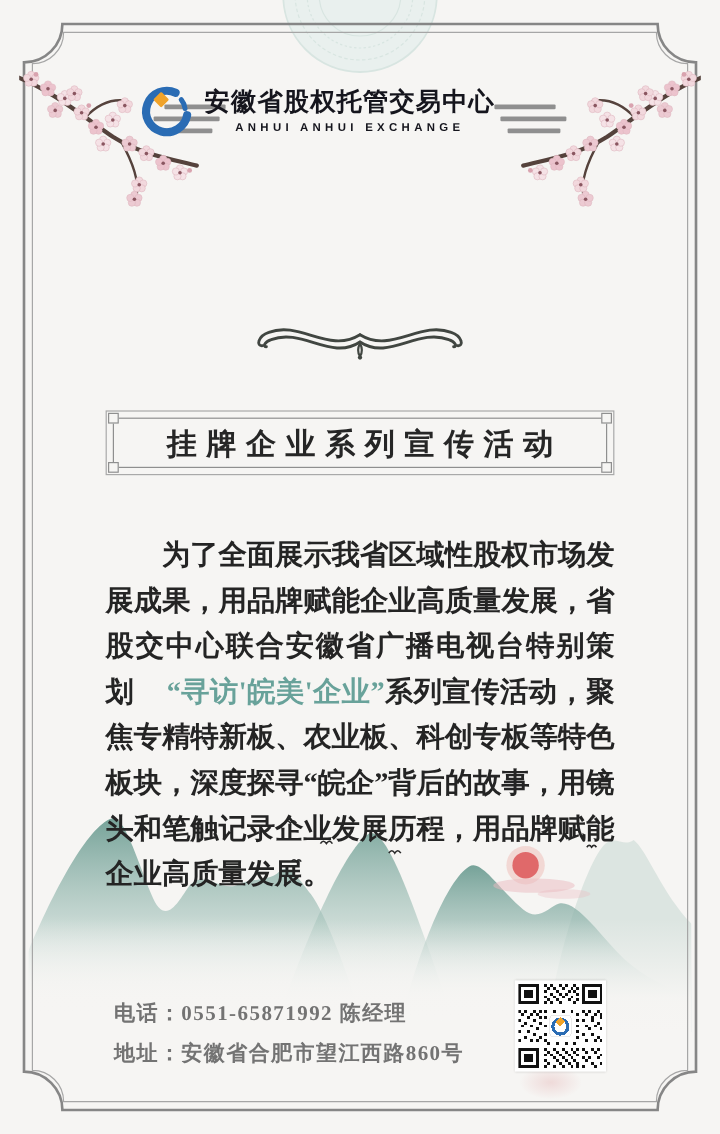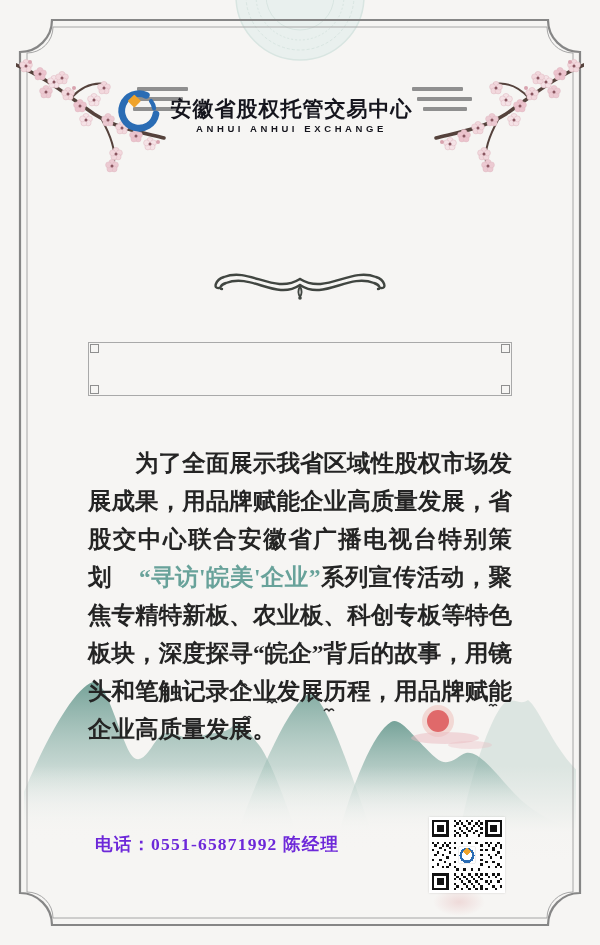--- a/index.html
+++ b/index.html
@@ -10,21 +10,21 @@
   }
   .poster{position:relative;width:600px;height:945px;background:#f6f5f3;overflow:hidden;}
 
   
   .mandala{position:absolute;left:234px;top:0;width:132px;height:70px;z-index:1;}
 
   
   .frame{position:absolute;left:0;top:0;z-index:4;pointer-events:none;}
 
   
-  .header{position:absolute;left:0;top:88px;width:528px;display:flex;justify-content:center;align-items:flex-end;gap:9px;z-index:6;}
+  .header{position:absolute;left:0;top:70px;width:528px;display:flex;justify-content:center;align-items:center;gap:9px;z-index:6;}
   .logo-text{display:flex;flex-direction:column;align-items:center;}
   .logo-cn{font-family:"Liberation Sans","DejaVu Sans",sans-serif;font-weight:bold;font-size:21px;letter-spacing:1px;color:#15151d;line-height:1.1;}
   .logo-en{font-family:"Liberation Sans","DejaVu Sans",sans-serif;font-weight:bold;font-size:9.5px;letter-spacing:3.6px;color:#15151d;margin-top:3px;}
 
   
   .blossom{position:absolute;top:58px;z-index:5;}
   .blossom.left{left:16px;}
   .blossom.right{right:16px;transform:scaleX(-1);}
   .bars{position:absolute;top:87px;width:60px;z-index:5;}
   .bars.left{left:128px;}
@@ -56,21 +56,21 @@
     font-size:23.5px;line-height:38px;font-weight:bold;color:#242424;
     text-align:justify;text-indent:2em;}
   .para .hl{font-weight:bold;}
 
   
   .mountains{position:absolute;left:24px;top:648px;width:552px;height:212px;overflow:hidden;z-index:2;}
   .mountains svg{margin-left:-24px;display:block;}
 
   
   .contact-line{position:absolute;left:95px;z-index:6;font-size:17.5px;
-    letter-spacing:1.2px;color:#6d28d9;font-weight:600;}
+    letter-spacing:1.2px;color:#737373;font-weight:600;}
   .phone-line{top:832px;}
   .addr-line{top:865px;}
 
   
   .pink-blob{position:absolute;left:433px;top:888px;width:52px;height:28px;border-radius:50%;
     background:radial-gradient(closest-side,#e7bfbf,rgba(231,191,191,0));opacity:.5;z-index:3;}
   .qr{position:absolute;left:429px;top:817px;width:76px;height:76px;background:#fff;
     box-sizing:border-box;padding:3px;z-index:6;box-shadow:0 0 2px rgba(0,0,0,.15);}
 </style>
 </head>
@@ -222,29 +222,33 @@
     <g id="dvl" fill="none" stroke="#414641" stroke-width="2.4" stroke-linecap="round">
       <path d="M100,17 C74,33 50,5 24,15 C15,18 13,27 19,26"></path>
       <path d="M100,23 C76,39 52,11 26,21 C20,23 19,27 22,27"></path>
     </g>
     <use href="#dvl" transform="matrix(-1,0,0,1,200,0)"></use>
     <path d="M100,24 C98,28 98,32 100,35 M100,24 C102,28 102,32 100,35" fill="none" stroke="#414641" stroke-width="1.8" stroke-linecap="round"></path>
     <circle cx="100" cy="36" r="1.8" fill="#414641"></circle>
   </svg>
 
   <div class="banner-box">
+    <div class="banner-inner">
+      <span class="banner-text">挂牌企业系列宣传活动</span>
+    </div>
     <div class="corner-sq tl"></div>
     <div class="corner-sq tr"></div>
     <div class="corner-sq bl"></div>
     <div class="corner-sq br"></div>
   </div>
 
   <p class="para"><span>为了全面展示我省区域性股权市场发展成果，用品牌赋能企业高质量发展，省股交中心联合安徽省广播电视台特别策划</span><span class="hl" style="color:#68a29a;margin-left:27px;">“寻访'皖美'企业”</span><span>系列宣传活动，聚焦专精特新板、农业板、科创专板等特色板块，深度探寻“皖企”背后的故事，用镜头和笔触记录企业发展历程，用品牌赋能企业高质量发展。</span></p>
 
   <div class="contact-line phone-line"><span>电话：</span><span>0551-65871992 陈经理</span></div>
+  <div class="contact-line addr-line"><span>地址：</span><span>安徽省合肥市望江西路860号</span></div>
 
   <div class="pink-blob"></div>
 
   <div class="qr">
     <svg width="70" height="70" viewBox="0 0 29 29" shape-rendering="crispEdges">
       <rect x="0" y="0" width="29" height="29" fill="#fff"></rect>
       <g fill="#111">
         <rect x="0" y="0" width="7" height="7"></rect>
           <rect x="1" y="1" width="5" height="5" fill="#fff"></rect>
           <rect x="2" y="2" width="3" height="3"></rect>

